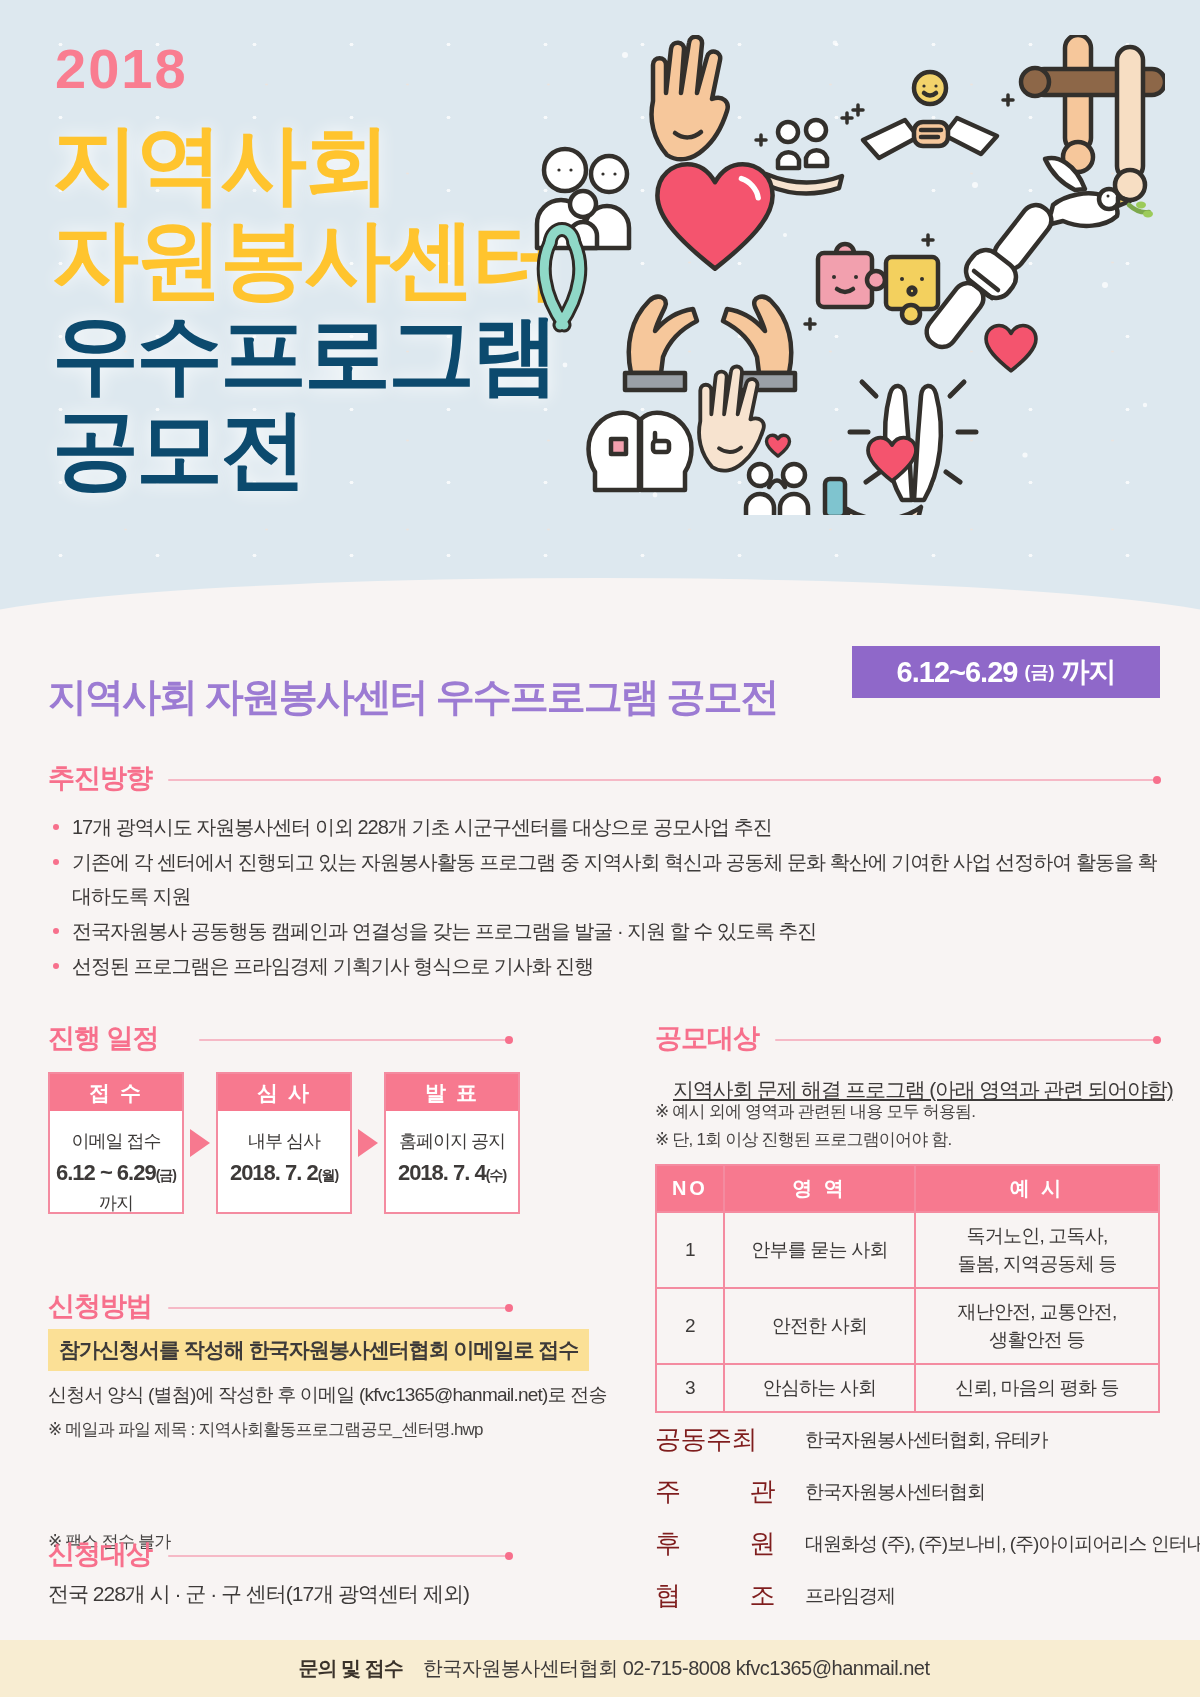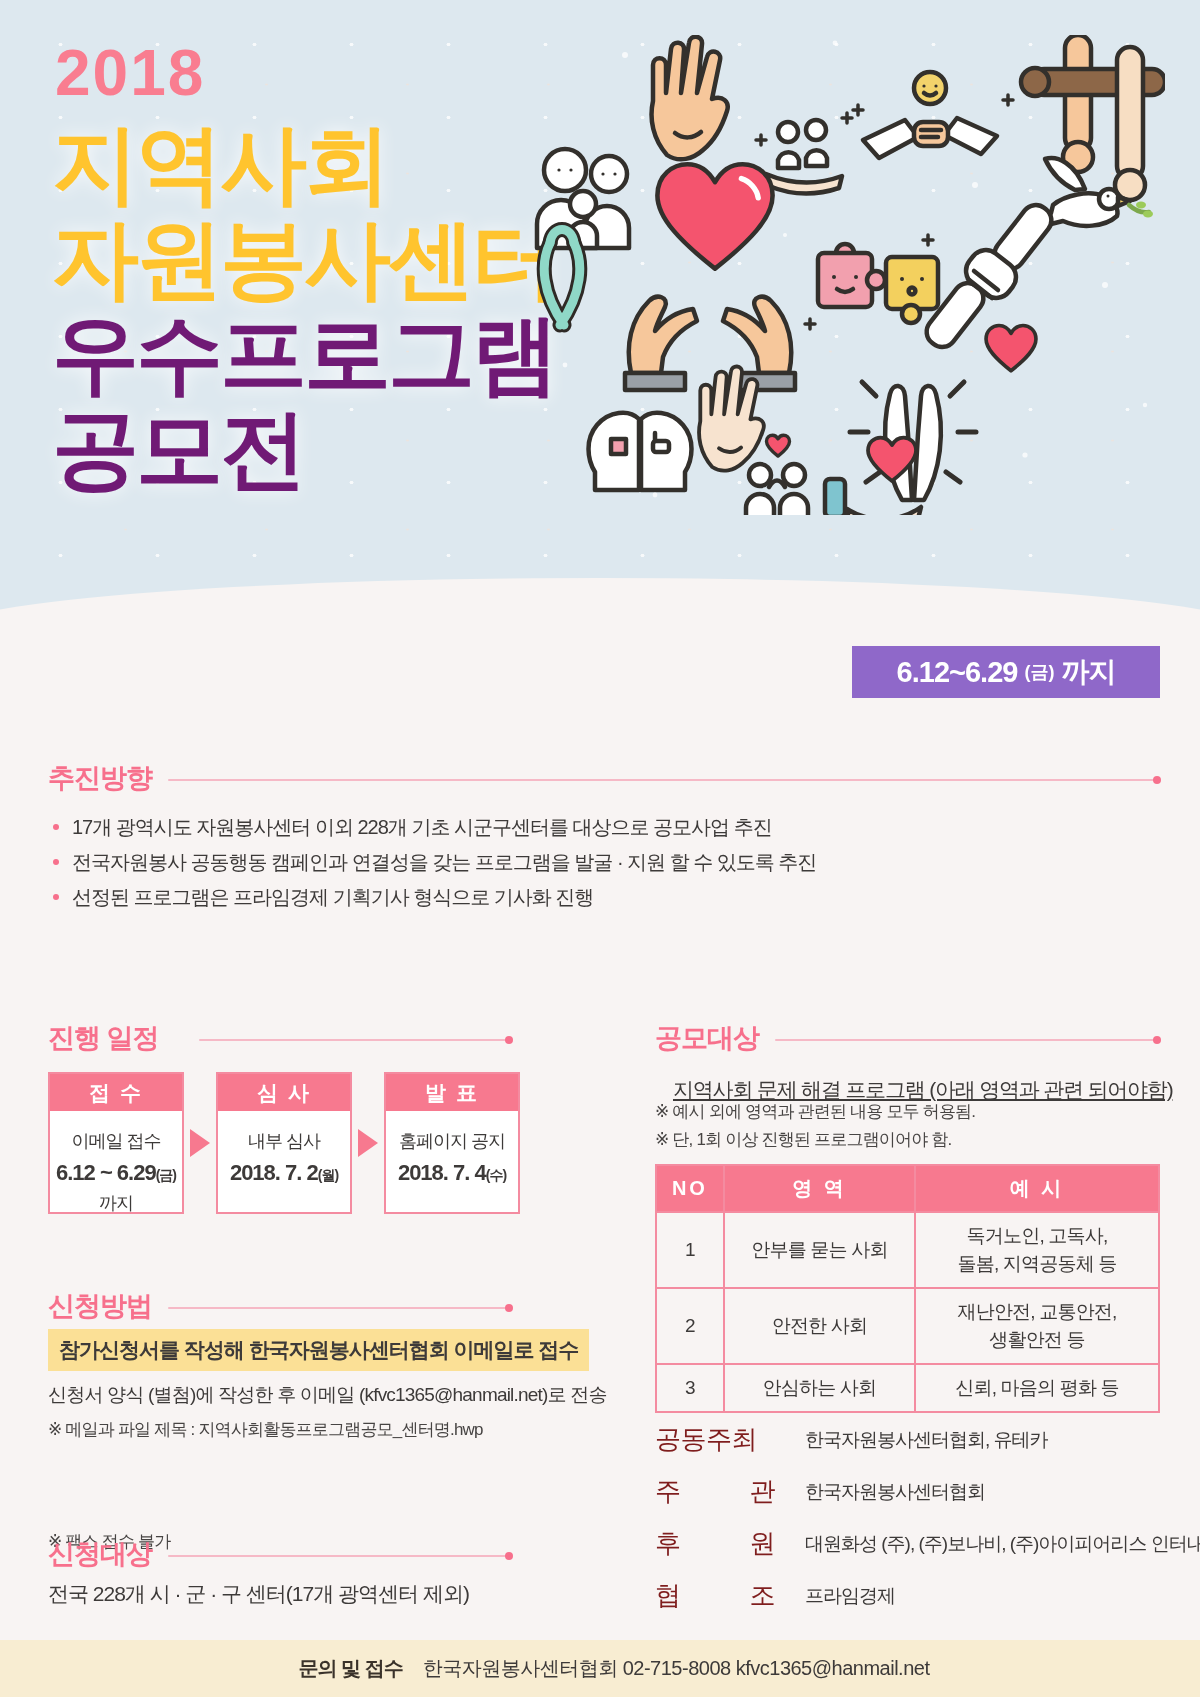--- a/index.html
+++ b/index.html
@@ -2,24 +2,24 @@
 <html><head>
 <meta charset="utf-8">
 <style>
   html,body{margin:0;padding:0;}
   body{font-family:"Liberation Sans","DejaVu Sans",sans-serif;}
   .page{position:relative;width:1200px;height:1697px;margin:0 auto;background:#f8f4f3;overflow:hidden;}
 
   
   .hero{position:absolute;top:0;left:0;width:1200px;height:614px;background:#dde8ef;}
   .speckles{position:absolute;inset:0;background-image:radial-gradient(#ffffff 1.6px,transparent 2.4px),radial-gradient(#eee4dd 1.2px,transparent 2px);background-size:97px 73px,141px 89px;background-position:12px 8px,55px 40px;opacity:.8;}
-  .hero-year{position:absolute;left:55px;top:36px;font-size:64px;font-weight:bold;color:#f97d90;letter-spacing:2px;}
+  .hero-year{position:absolute;left:55px;top:36px;font-size:56px;font-weight:bold;color:#f97d90;letter-spacing:2px;}
   .hero-lines{position:absolute;left:52px;top:116px;font-size:87px;font-weight:bold;line-height:95px;letter-spacing:-3px;white-space:nowrap;}
   .hero-line-yellow{color:#ffc42e;text-shadow:0 0 18px rgba(255,255,255,.85);}
-  .hero-line-purple{color:#701a75;text-shadow:0 0 18px rgba(255,255,255,.9);}
+  .hero-line-purple{color:#0c4a6e;text-shadow:0 0 18px rgba(255,255,255,.9);}
   .hero-art{position:absolute;left:505px;top:35px;}
   .curve{position:absolute;top:578px;left:-60px;width:1320px;height:80px;background:#f8f4f3;border-radius:50% 50% 0 0 / 54px 54px 0 0;}
 
   
   .main-title{position:absolute;left:48px;top:644px;width:800px;font-size:39px;font-weight:bold;color:#9c7bd3;letter-spacing:-2px;white-space:nowrap;}
   .badge{position:absolute;left:852px;top:646px;width:308px;height:52px;background:#8f68c9;color:#fff;display:flex;align-items:center;justify-content:center;gap:7px;font-weight:bold;}
   .badge-dates{font-size:29px;letter-spacing:-1px;}
   .badge-day{font-size:18px;}
   .badge-suffix{font-size:28px;letter-spacing:-1px;}
 
@@ -250,32 +250,34 @@
             <circle cx="280" cy="200" r="2"></circle>
           <circle cx="520" cy="420" r="2.6"></circle>
             <circle cx="150" cy="460" r="2.4"></circle>
             <circle cx="640" cy="370" r="2.2"></circle>
         </g>
       </g>
     </svg>
   </div>
   <div class="curve"></div>
 
+  <h1 class="main-title">지역사회 자원봉사센터 우수프로그램 공모전</h1>
   <div class="badge">
     <span class="badge-dates">6.12~6.29</span>
     <span class="badge-day">(금)</span>
     <span class="badge-suffix">까지</span>
   </div>
 
   <div class="sec-head" style="left:48px;top:760px;width:1112px;">
     <span class="sec-title">추진방향</span>
     <span class="sec-line"></span>
   </div>
   <ul class="bullets">
     <li>17개 광역시도 자원봉사센터 이외 228개 기초 시군구센터를 대상으로 공모사업 추진</li>
+    <li>기존에 각 센터에서 진행되고 있는 자원봉사활동 프로그램 중 지역사회 혁신과 공동체 문화 확산에 기여한 사업 선정하여 활동을 확대하도록 지원</li>
     <li>전국자원봉사 공동행동 캠페인과 연결성을 갖는 프로그램을 발굴 · 지원 할 수 있도록 추진</li>
     <li>선정된 프로그램은 프라임경제 기획기사 형식으로 기사화 진행</li>
   </ul>
 
   <div class="sec-head" style="left:48px;top:1020px;width:464px;gap:40px;">
     <span class="sec-title">진행 일정</span>
     <span class="sec-line"></span>
   </div>
   <div class="steps">
     <div class="step">

